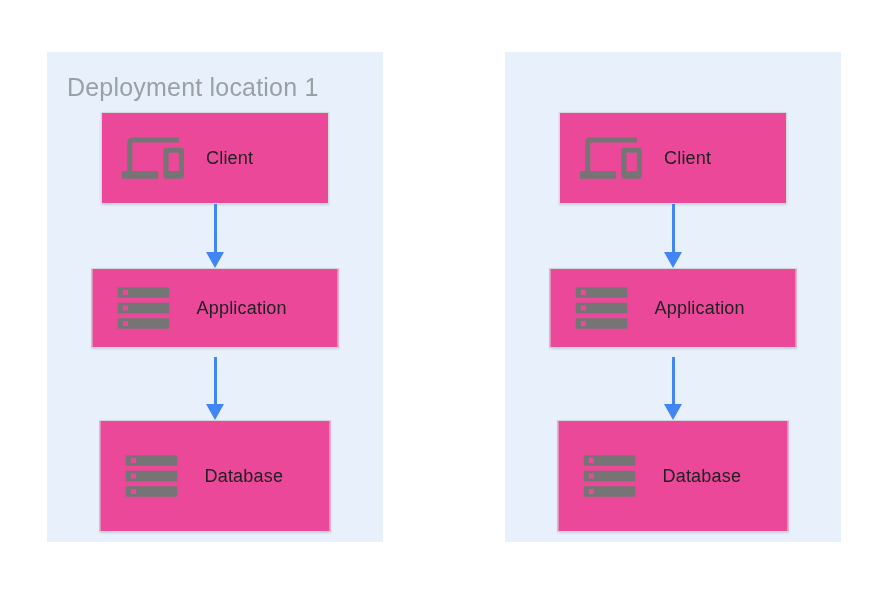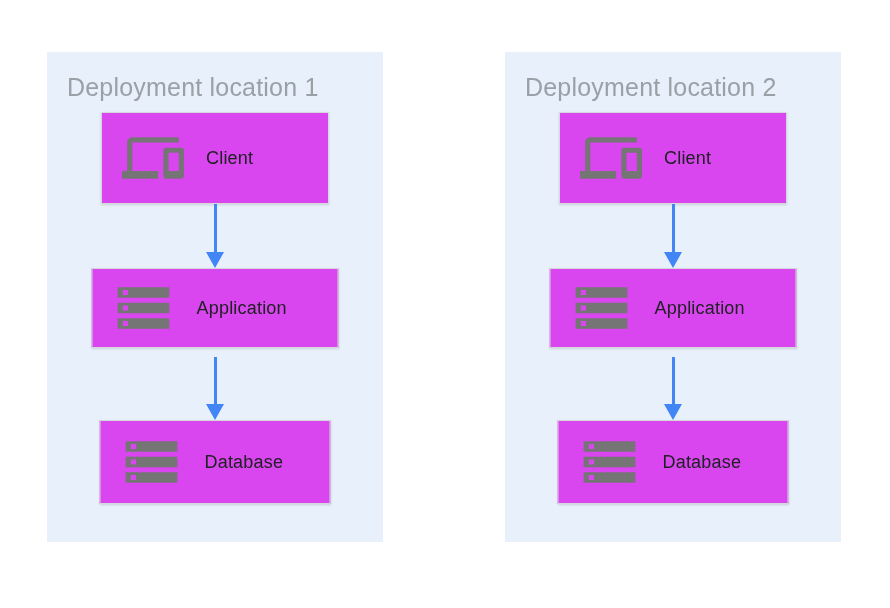--- a/index.html
+++ b/index.html
@@ -28,31 +28,31 @@
     font-size: 25px;
     line-height: 23px;
     color: #9aa0a6;
     letter-spacing: 0.2px;
     white-space: nowrap;
   }
   .node {
     position: absolute;
     left: 50%;
     transform: translateX(-50%);
-    background: #d946ef;
+    background: #ec4899;
     border: 1px solid #d6d9dc;
     box-shadow: 0 1px 2px rgba(60, 64, 67, 0.18);
     display: flex;
     align-items: center;
     box-sizing: border-box;
     padding-left: 20px;
   }
   .node-client      { top: 60px;  width: 228px; height: 92px; }
   .node-application { top: 216px; width: 247px; height: 80px; }
-  .node-database    { top: 368px; width: 231px; height: 84px; }
+  .node-database    { top: 368px; width: 231px; height: 112px; }
   .node .icon {
     display: flex;
     align-items: center;
     justify-content: center;
     flex: 0 0 auto;
   }
   .node-label {
     margin-left: 22px;
     font-size: 18px;
     color: #202124;
@@ -122,21 +122,20 @@
       <span class="icon">
         <svg width="62" height="62" viewBox="0 0 24 24" aria-hidden="true">
           <path d="M2 20h20v-4H2v4zm2-3h2v2H4v-2zM2 4v4h20V4H2zm4 3H4V5h2v2zm-4 7h20v-4H2v4zm2-3h2v2H4v-2z" fill="#757575"></path>
         </svg>
       </span>
       <span class="node-label">Database</span>
     </div>
   </section>
 
   <section class="panel second">
-    <div class="panel-title">Deployment location 2</div>
 
     <div class="node node-client">
       <span class="icon">
         <svg width="62" height="62" viewBox="0 0 24 24" aria-hidden="true">
           <path d="M4 6h18V4H4c-1.1 0-2 .9-2 2v11H0v3h14v-3H4V6zm19 2h-6c-.55 0-1 .45-1 1v10c0 .55.45 1 1 1h6c.55 0 1-.45 1-1V9c0-.55-.45-1-1-1zm-1 9h-4v-7h4v7z" fill="#757575"></path>
         </svg>
       </span>
       <span class="node-label">Client</span>
     </div>
 

